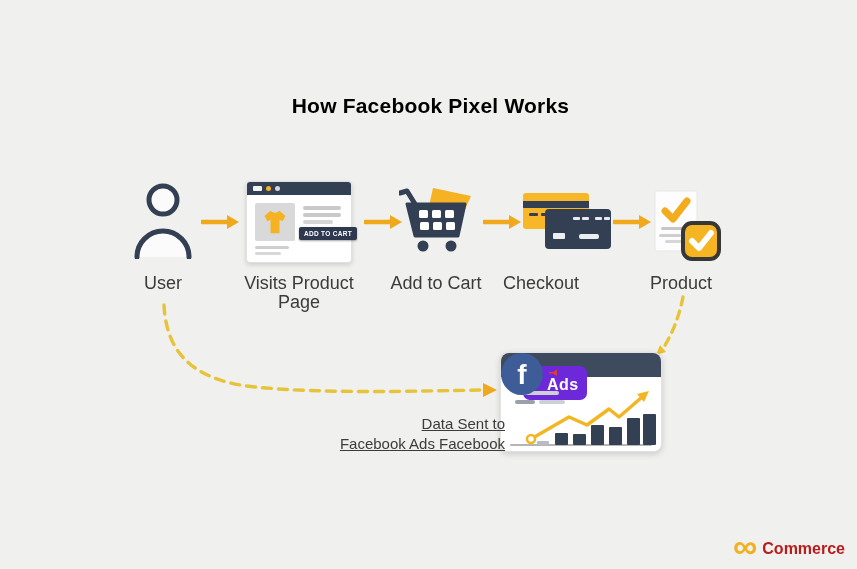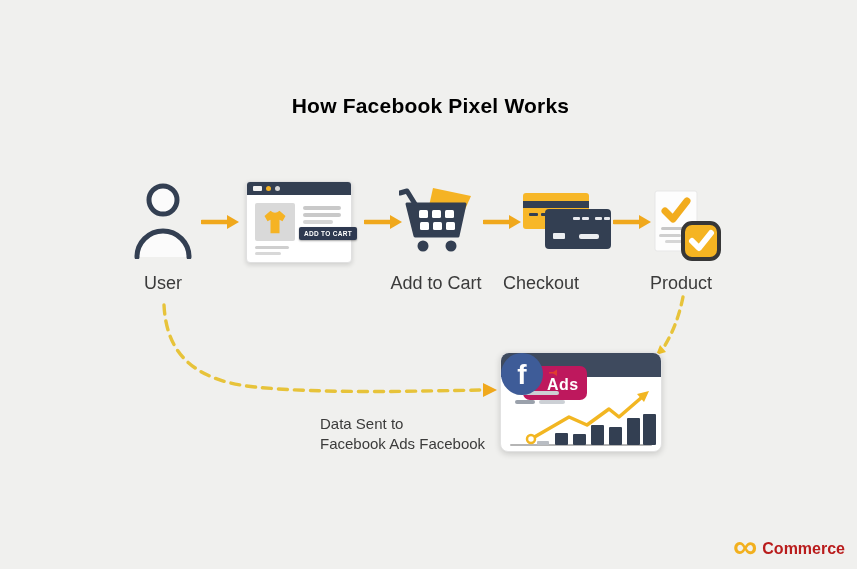--- a/index.html
+++ b/index.html
@@ -37,30 +37,30 @@
     position:absolute;left:52px;top:45px;background:#2e3950;color:#fff;
     font-size:6.5px;font-weight:700;letter-spacing:.3px;padding:3px 5px;
     border-radius:2px;box-shadow:0 1px 2px rgba(0,0,0,.35);white-space:nowrap;
   }
   
   .ads-panel{
     position:absolute;left:500px;top:352px;width:160px;height:98px;background:#fff;
     border-radius:8px;border:1px solid #e2e2e2;box-shadow:0 2px 6px rgba(0,0,0,.16);
   }
   .ads-ribbon{position:absolute;left:0;top:0;width:100%;height:24px;background:#3e4a5e;border-radius:8px 8px 0 0;}
-  .ads-badge{position:absolute;left:22px;top:13px;width:64px;height:34px;background:#be185d;border-radius:7px;}
+  .ads-badge{position:absolute;left:22px;top:13px;width:64px;height:34px;background:#6d28d9;border-radius:7px;}
   .ads-badge .ads-text{position:absolute;left:24px;top:10px;color:#fff;font-size:16px;font-weight:700;letter-spacing:.4px;}
   .fb-circle{
     position:absolute;left:0;top:0;width:42px;height:42px;border-radius:50%;
     background:#3e5c98;display:flex;align-items:center;justify-content:center;z-index:2;
   }
   .fb-circle span{color:#fff;font-size:28px;font-weight:700;transform:translateY(1px);}
   .caption{
-    position:absolute;left:320px;top:414px;width:185px;text-align:left;
-    font-size:15px;line-height:20px;color:#3b3b3b;
+    position:absolute;left:320px;top:414px;width:185px;text-align:right;
+    font-size:15px;line-height:20px;color:#3b3b3b;text-decoration:underline;
   }
   .footer{
     position:absolute;right:12px;bottom:10px;display:flex;align-items:center;gap:5px;
   }
   .footer .inf{font-size:34px;font-weight:700;color:#f2b01e;line-height:20px;transform:translateY(-3px);}
   .footer .brand{font-size:16px;font-weight:700;color:#b91c1c;}
   svg{display:block;}
 </style>
 </head>
 <body>
@@ -145,20 +145,21 @@
     <rect x="6" y="2" width="42" height="60" rx="2" fill="#fdfdfd" stroke="#e7e7e7" stroke-width="1"></rect>
     <polyline points="16,22 24,30 38,12" fill="none" stroke="#f2ac1d" stroke-width="7" stroke-linecap="round" stroke-linejoin="round"></polyline>
     <rect x="12" y="38" width="26" height="3" rx="1.5" fill="#c7c7c7"></rect>
     <rect x="10" y="45" width="22" height="3" rx="1.5" fill="#cfcfcf"></rect>
     <rect x="16" y="51" width="18" height="3" rx="1.5" fill="#d6d6d6"></rect>
     <rect x="34" y="34" width="36" height="36" rx="9" fill="#f5b422" stroke="#373737" stroke-width="4"></rect>
     <polyline points="43,52 50,59 62,44" fill="none" stroke="#ffffff" stroke-width="6" stroke-linecap="round" stroke-linejoin="round"></polyline>
   </svg>
 
   <div class="step-label" style="left:128px;width:70px">User</div>
+  <div class="step-label" style="left:243px;width:112px">Visits Product Page</div>
   <div class="step-label" style="left:386px;width:100px">Add to Cart</div>
   <div class="step-label" style="left:496px;width:90px">Checkout</div>
   <div class="step-label" style="left:636px;width:90px">Product</div>
 
   <svg class="abs" style="left:0;top:0;pointer-events:none" width="857" height="569" viewBox="0 0 857 569">
     <path d="M164,305 C166,345 185,380 255,387 C325,394 420,391 483,390" fill="none" stroke="#e7c33a" stroke-width="3.4" stroke-dasharray="9 7" stroke-linecap="round"></path>
     <polygon points="483,383 497,390 483,397" fill="#f0a81c"></polygon>
     <path d="M683,297 C679,317 672,335 662,350" fill="none" stroke="#e7c33a" stroke-width="3.4" stroke-dasharray="8 6.5" stroke-linecap="round"></path>
     <polygon points="656,355 666,352 660,345" fill="#ecc02c"></polygon>
   </svg>

